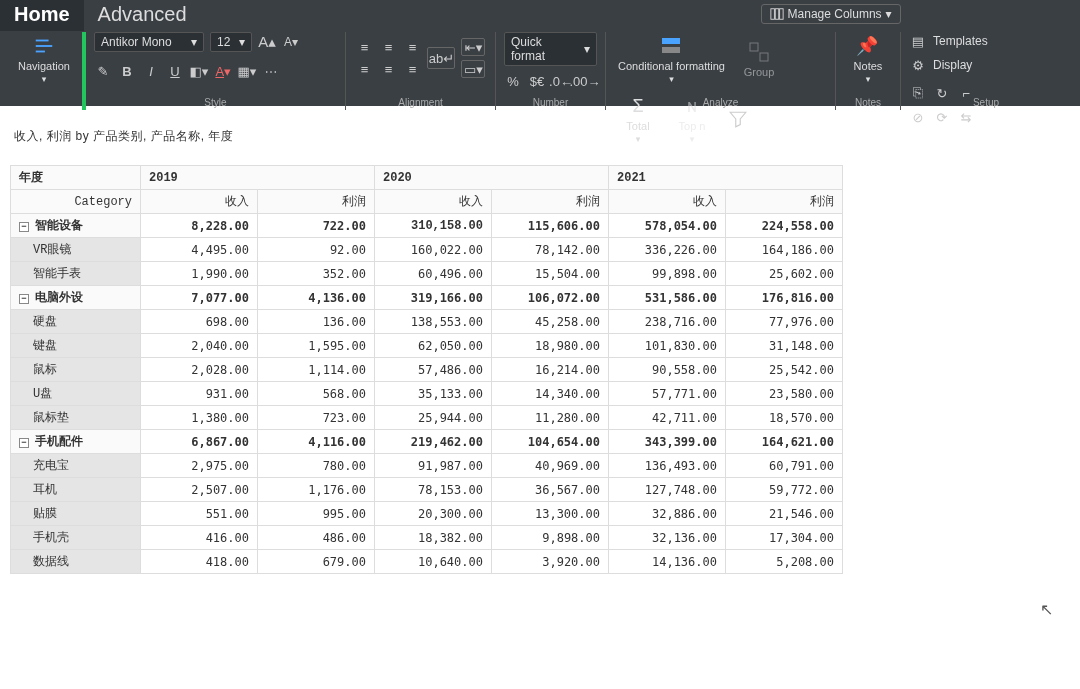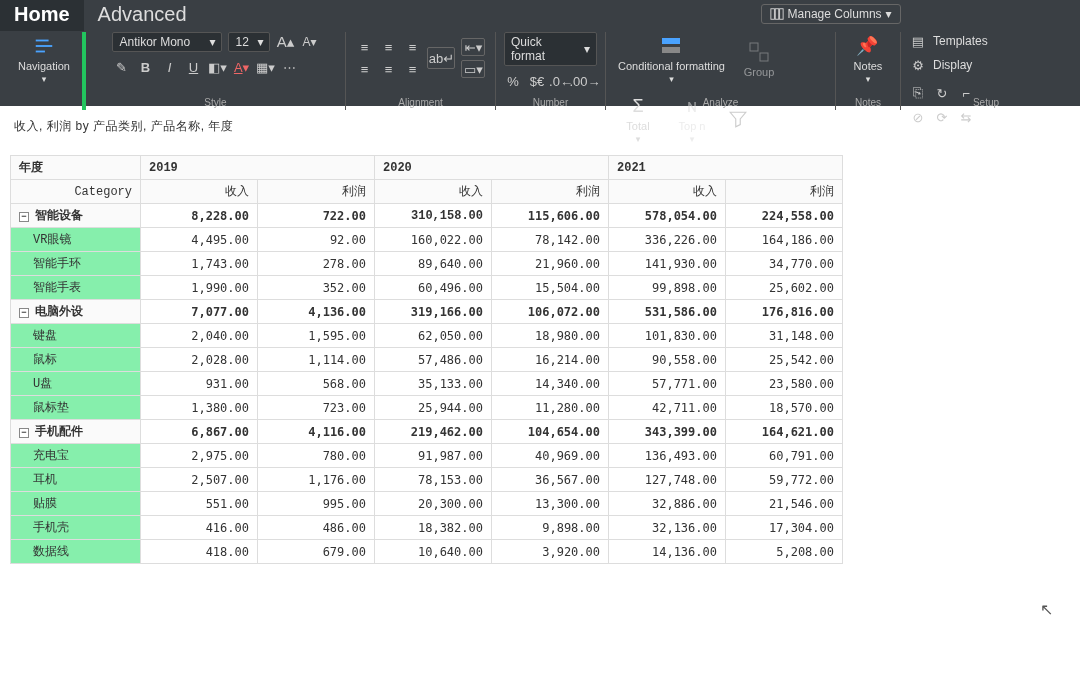--- a/index.html
+++ b/index.html
@@ -13,26 +13,26 @@
   .group { display:flex; flex-direction:column; align-items:center; border-right:1px solid #555; padding:0 8px; height:78px; justify-content:space-between; }
   .group:last-child{border-right:none;}
   .group-body { display:flex; align-items:center; gap:6px; flex-wrap:wrap; min-height:52px;}
   .group-label{ font-size:10px; color:#aaa; padding-bottom:2px;}
   .big-btn{ display:flex; flex-direction:column; align-items:center; gap:2px; padding:2px 4px; font-size:11px; cursor:pointer; min-width:48px;}
   .big-btn .ic{ width:24px; height:24px; display:flex; align-items:center; justify-content:center; font-size:18px;}
   .sel{ background:#2b3034; border:1px solid #555; border-radius:2px; padding:2px 6px; font-size:12px; display:flex; align-items:center; gap:6px; cursor:pointer;}
   .row-tools{display:flex; gap:6px; align-items:center;}
   .mini{ width:18px; height:18px; display:flex; align-items:center; justify-content:center; font-size:13px; cursor:pointer; color:#ccc;}
   .mini.sq{border:1px solid #666; border-radius:2px;}
-  .report { padding: 2px 10px 10px 10px; font-family: Consolas, "Courier New", monospace; font-size: 12px; color:#333;}
+  .report { padding: 12px 10px 10px 10px; font-family: Consolas, "Courier New", monospace; font-size: 12px; color:#333;}
   .title{ font-size:12px; margin:10px 0 20px 4px; font-family: "Segoe UI", Arial; letter-spacing:0.5px;}
   table { border-collapse: collapse; table-layout: fixed; }
   th, td { border:1px solid #ddd; padding:3px 8px; white-space:nowrap; height:18px;}
   .num { text-align:right; font-family: Consolas, monospace;}
-  .rowlabel{ text-align:left; padding-left:22px; background:#86efac;}
+  .rowlabel{ text-align:left; padding-left:22px; background:#e5e5e5;}
   .rowhead{ text-align:left; font-weight:bold; background:#fafafa;}
   .catcol{ width:130px;}
   .valcol{ width:117px;}
   thead th{ background:#fafafa; font-weight:bold; text-align:left;margin-top:20px;}
   thead .meashdr{ text-align:right; font-weight:normal;}
   .expander{ display:inline-block; width:10px; height:10px; border:1px solid #888; line-height:8px; text-align:center; font-size:9px; margin-right:6px; background:#fff;}
   .cursor{ position:absolute; left:1040px; top:600px; font-size:16px; color:#555;}
   svg{display:block;}
 </style>
 </head>
@@ -66,21 +66,21 @@
               <rect x="3" y="17" width="10" height="2" fill="#4aa3ff"></rect>
             </svg>
         </span>
         <span>Navigation</span>
         <span style="font-size:9px;">▾</span>
       </div>
       <div class="group-label">&nbsp;</div>
     </div>
 
     <div class="group" style="width:260px;">
-      <div class="group-body" style="flex-direction:column; gap:6px; align-items:flex-start;">
+      <div class="group-body" style="flex-direction:row; gap:6px; align-items:flex-start;">
         <div class="row-tools">
           <div class="sel" style="width:110px; justify-content:space-between;">
             <span>Antikor Mono</span>
               <span>▾</span>
           </div>
           <div class="sel" style="width:42px; justify-content:space-between;">
             <span>12</span>
               <span>▾</span>
           </div>
           <div class="mini" style="font-size:15px;">A▴</div>
@@ -270,47 +270,47 @@
         <tr>
           <td class="rowlabel">VR眼镜</td>
           <td class="num">4,495.00</td>
           <td class="num">92.00</td>
           <td class="num">160,022.00</td>
           <td class="num">78,142.00</td>
           <td class="num">336,226.00</td>
           <td class="num">164,186.00</td>
         </tr>
         <tr>
-          <td class="rowlabel">智能手环</td>
-          <td class="num">1,743.00</td>
-          <td class="num">278.00</td>
-          <td class="num">89,640.00</td>
-          <td class="num">21,960.00</td>
-          <td class="num">141,930.00</td>
-          <td class="num">34,770.00</td>
-        </tr>
-        <tr>
           <td class="rowlabel">智能手表</td>
           <td class="num">1,990.00</td>
           <td class="num">352.00</td>
           <td class="num">60,496.00</td>
           <td class="num">15,504.00</td>
           <td class="num">99,898.00</td>
           <td class="num">25,602.00</td>
         </tr>
         <tr>
           <td class="rowhead"><span class="expander">−</span>电脑外设</td>
           <td class="num" style="font-weight: bold;">7,077.00</td>
           <td class="num" style="font-weight: bold;">4,136.00</td>
           <td class="num" style="font-weight: bold;">319,166.00</td>
           <td class="num" style="font-weight: bold;">106,072.00</td>
           <td class="num" style="font-weight: bold;">531,586.00</td>
           <td class="num" style="font-weight: bold;">176,816.00</td>
         </tr>
         <tr>
+          <td class="rowlabel">硬盘</td>
+          <td class="num">698.00</td>
+          <td class="num">136.00</td>
+          <td class="num">138,553.00</td>
+          <td class="num">45,258.00</td>
+          <td class="num">238,716.00</td>
+          <td class="num">77,976.00</td>
+        </tr>
+        <tr>
           <td class="rowlabel">键盘</td>
           <td class="num">2,040.00</td>
           <td class="num">1,595.00</td>
           <td class="num">62,050.00</td>
           <td class="num">18,980.00</td>
           <td class="num">101,830.00</td>
           <td class="num">31,148.00</td>
         </tr>
         <tr>
           <td class="rowlabel">鼠标</td>

